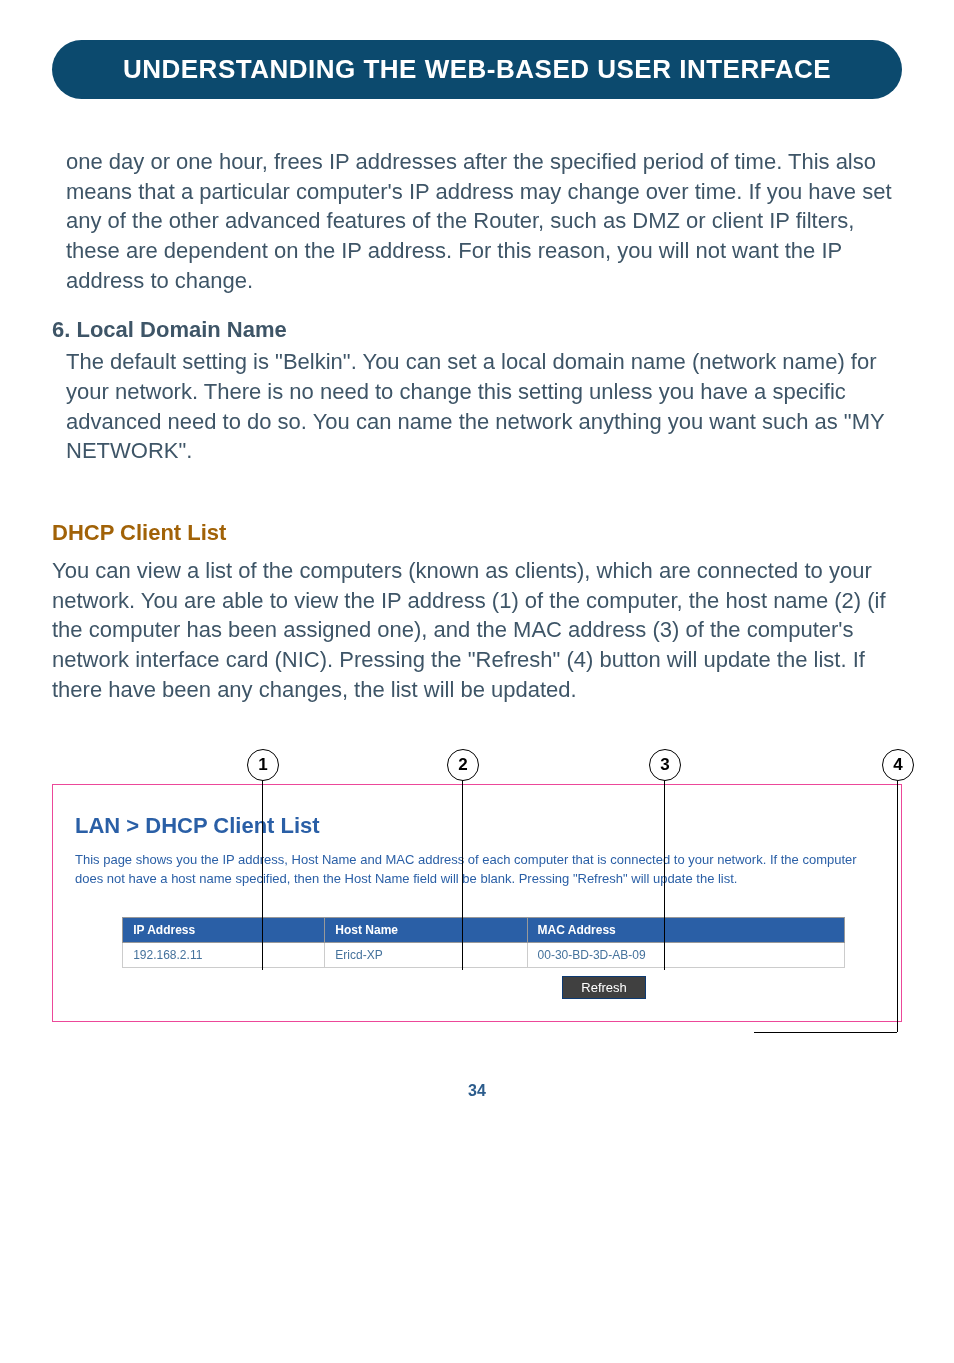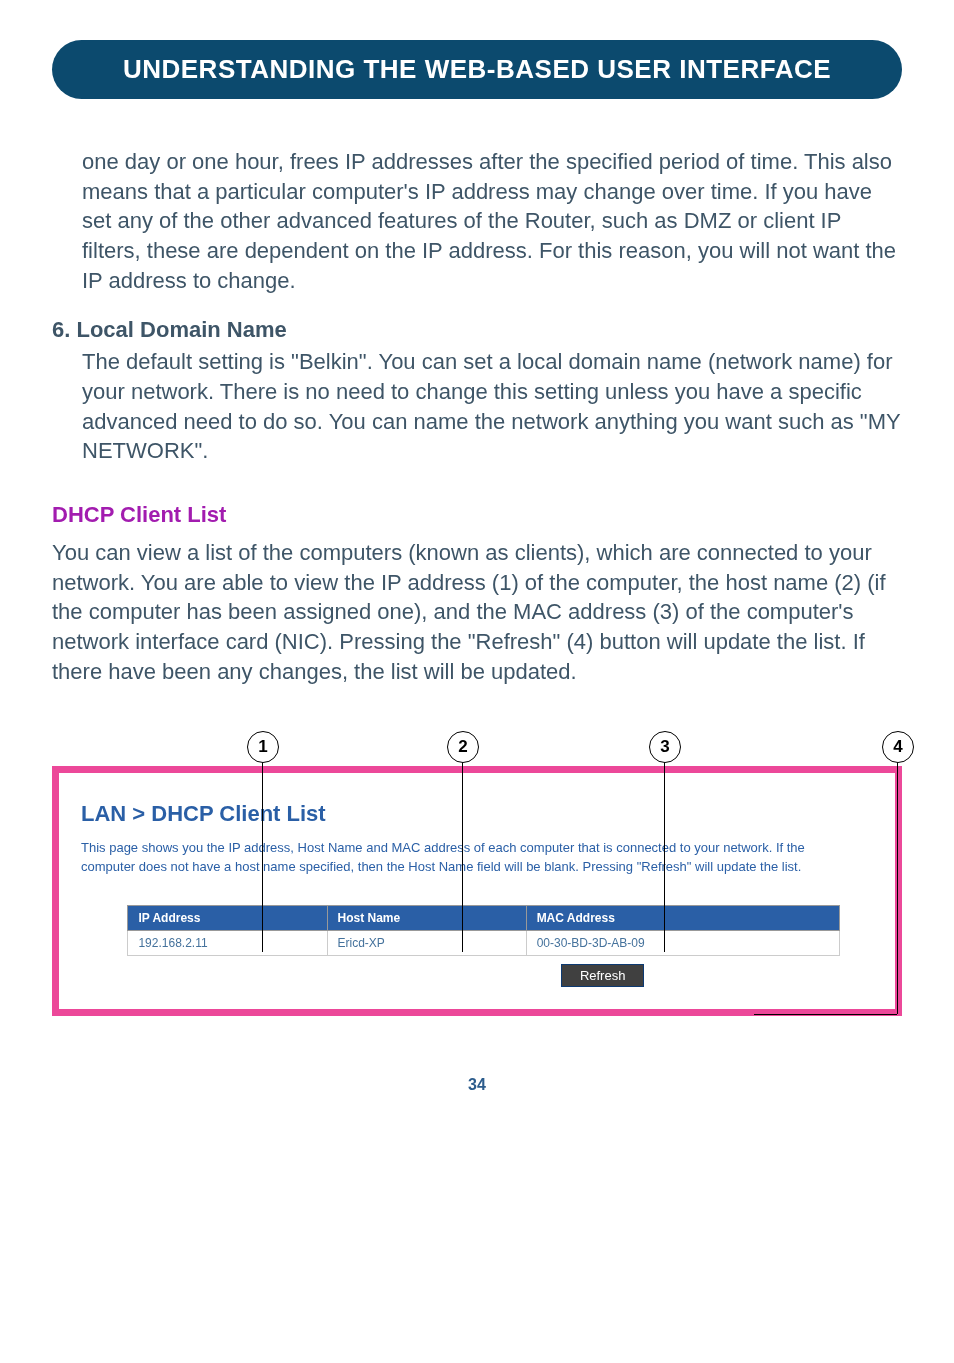--- a/index.html
+++ b/index.html
@@ -25,46 +25,46 @@
     font-stretch: condensed;
   }
   .body-text {
     font-size: 22px;
     line-height: 1.35;
     color: #3e5567;
     margin: 0 0 20px 0;
     font-stretch: semi-condensed;
   }
   .indented {
-    margin-left: 30px;
+    margin-left: 14px;
   }
   .heading-inline {
     font-weight: 700;
     color: #3e5567;
     font-size: 22px;
   }
   .list-num {
     font-weight: 700;
     color: #3e5567;
   }
   .section-heading {
     font-weight: 700;
-    color: #a21caf;
-    font-size: 22px;
-    margin-top: 36px;
+    color: #a16207;
+    font-size: 22px;
+    margin-top: 54px;
     margin-bottom: 10px;
   }
   
   .shot-wrap {
     position: relative;
     margin-top: 50px;
     padding-top: 30px;
   }
   .screenshot {
-    border: 7px solid #ec4899;
+    border: 1px solid #ec4899;
     padding: 28px 40px 22px 22px;
     position: relative;
     font-family: Verdana, Geneva, sans-serif;
   }
   .lan-title {
     color: #2a5fa6;
     font-size: 22px;
     font-weight: 700;
     margin-bottom: 12px;
   }

